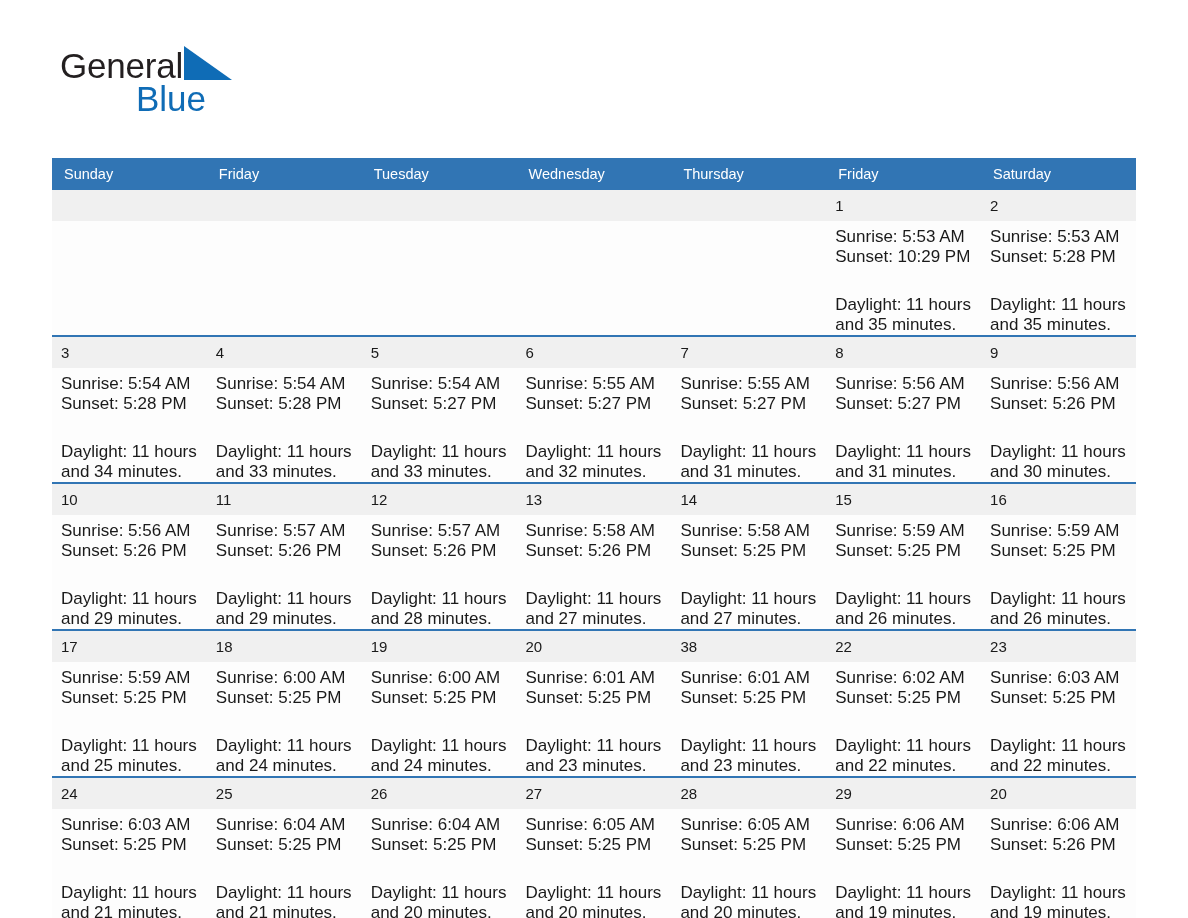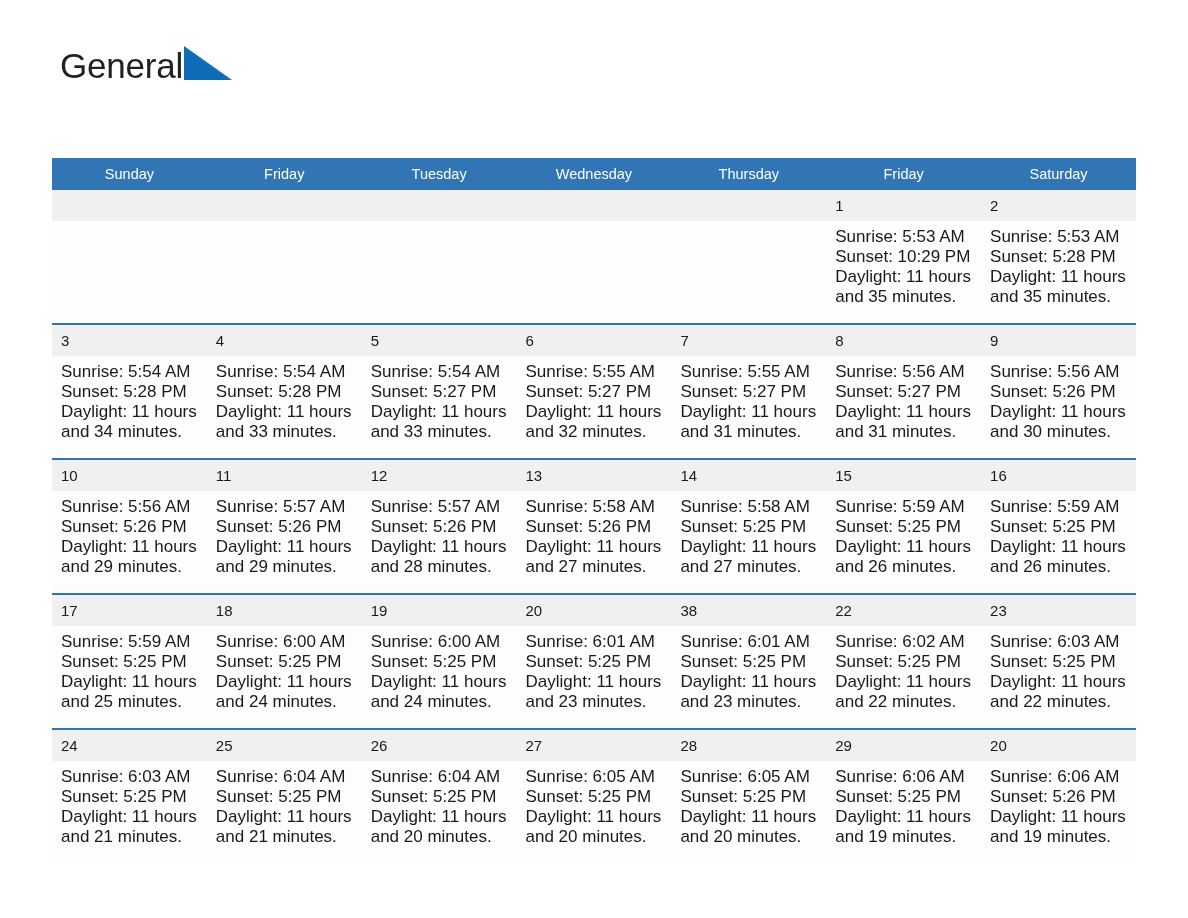--- a/index.html
+++ b/index.html
@@ -85,22 +85,22 @@
   .cal {
     width: 1084px;
     border-collapse: collapse;
     table-layout: fixed;
   }
   .cal th {
     background: #3175b4;
     color: #ffffff;
     font-size: 14.5px;
     font-weight: 400;
-    text-align: center;
-    padding: 8px 0 8px 0;
+    text-align: left;
+    padding: 8px 0 8px 12px;
     height: 30px;
     border: none;
   }
   .cal td {
     width: 154.85px;
     vertical-align: top;
     padding: 0;
     border: none;
     border-top: 2px solid #3175b4;
     background: #fdfdfd;
@@ -117,33 +117,34 @@
     height: 31px;
   }
   .daynum.empty { color: transparent; }
   .details {
     padding: 6px 10px 0 9px;
     font-size: 17px;
     line-height: 20px;
     color: #1a1a1a;
   }
   .details div { white-space: nowrap; }
-  .details .wrapline { white-space: normal; }
+  .details .wrapline { white-space: normal; margin-top: 28px; }
 </style>
 </head>
 <body>
 
 <div class="page">
 
   <div class="header">
 
     <div class="brand">
       <span class="brand-line1">General</span><span class="brand-tri"><svg width="48" height="34" viewBox="0 0 48 34" aria-hidden="true">
             <polygon points="0,0 48,34 0,34" fill="#0f6cb6"></polygon>
           </svg></span>
+      <span class="brand-line2">Blue</span>
     </div>
 
 
   </div>
 
   <table class="cal">
     <thead>
       <tr>
         <th>Sunday</th>
         <th>Friday</th>

